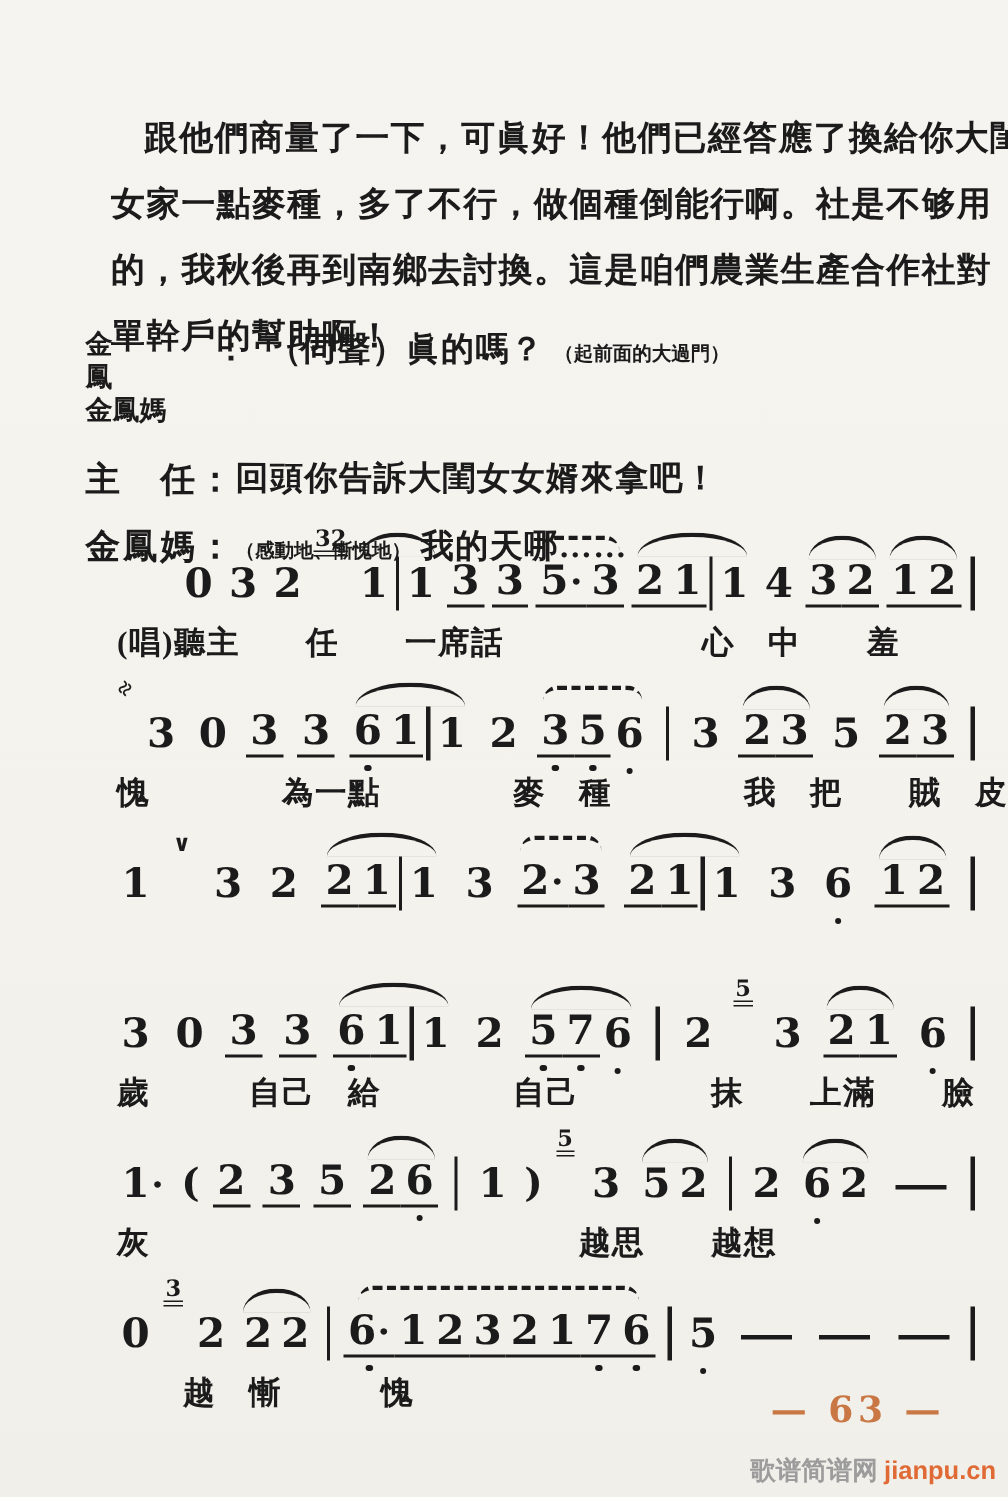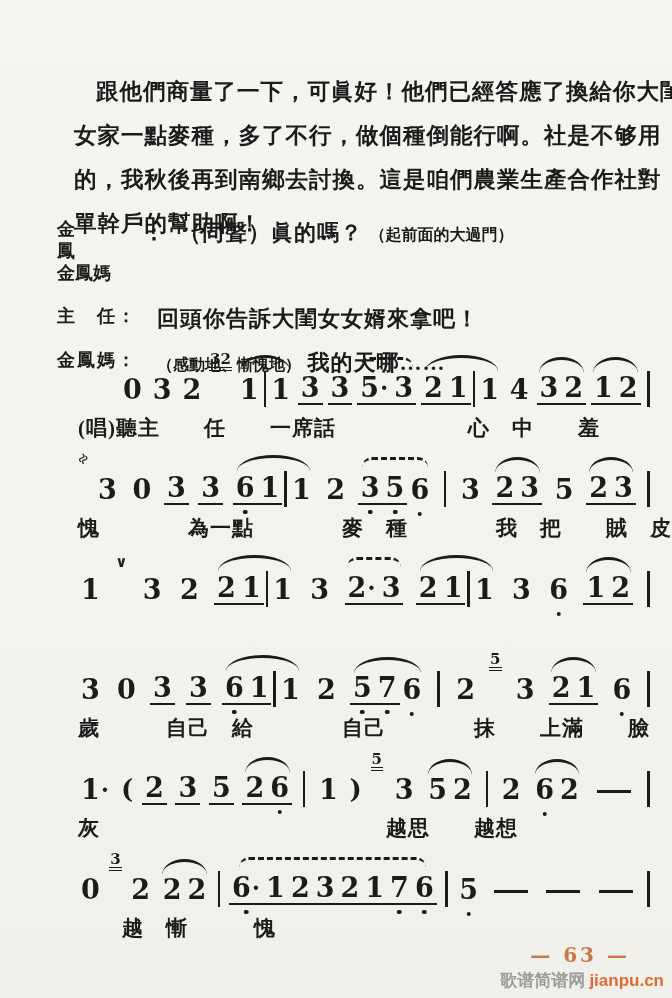--- a/index.html
+++ b/index.html
@@ -13,23 +13,23 @@
   .para{position:absolute;top:70px;left:74px;width:572px;
         font-size:22.5px;font-weight:700;line-height:44px;letter-spacing:1px;}
   .para .pline{white-space:nowrap;}
   .para .pline.first{text-indent:22px;}
   
   .dialogue{position:absolute;top:218px;left:57px;right:18px;}
   .drow{display:flex;align-items:flex-start;margin-bottom:14px;}
   .spk2{display:flex;flex-direction:column;font-size:18px;line-height:22px;font-weight:700;width:86px;}
   .spk2 .s1{letter-spacing:14px;}
   .bigcolon{font-size:22px;font-weight:700;margin-right:14px;}
-  .spk{font-size:18px;font-weight:700;width:100px;letter-spacing:2px;}
+  .spk{font-size:23px;font-weight:700;width:100px;letter-spacing:2px;}
   .dtext{font-size:22px;font-weight:700;letter-spacing:1px;white-space:nowrap;}
-  .dtext .aside{font-size:16px;letter-spacing:0;}
+  .dtext .aside{font-size:13px;letter-spacing:0;}
   .drow2{margin-top:20px;}
   .drow3{margin-top:4px;}
   
   .score{position:absolute;top:349px;left:78px;right:20px;}
   .sline{height:100px;position:relative;}
   .mline{display:flex;justify-content:space-between;align-items:flex-end;height:56px;}
   .sline:nth-child(1) .mline{padding-left:42px;}
   .note{position:relative;padding:0 3px;line-height:30px;display:inline-flex;align-items:flex-end;
         font-family:"DejaVu Serif",serif;font-size:27px;font-weight:700;}
   .note.u1{border-bottom:2.5px solid #1b1b1b;}
@@ -45,21 +45,21 @@
   .bar{width:2.5px;background:#1b1b1b;height:36px;align-self:flex-end;margin:0 2px -2px 2px;}
   .dash{width:34px;height:3.5px;background:#1b1b1b;align-self:flex-end;margin:0 6px 12px 6px;}
   .ptx{font-size:26px;font-weight:700;line-height:32px;align-self:flex-end;font-family:"DejaVu Serif",serif;}
   .grp{display:inline-flex;align-items:flex-end;position:relative;}
   .grp::before{content:"";position:absolute;top:-16px;left:5%;right:5%;height:13px;
                border-top:3px solid #1b1b1b;
                border-radius:50% 50% 0 0 / 100% 100% 0 0;}
   .grp.ad::before{border-top-style:dashed;border-radius:10px 10px 0 0;}
   .lyrics{margin-top:9px;font-size:21px;font-weight:700;letter-spacing:1px;white-space:pre;}
   
-  .pageno{position:absolute;right:42px;bottom:31px;font-size:20px;font-weight:700;
+  .pageno{position:absolute;right:42px;bottom:44px;font-size:24px;font-weight:700;
           letter-spacing:3px;color:#c97845;font-family:"DejaVu Serif",serif;}
   .watermark{position:absolute;right:8px;bottom:6px;font-size:17px;font-weight:700;}
   .watermark .wm-site{color:#9c9c9c;text-align:right;}
   .watermark .wm-url{color:#e06a35;font-family:"Liberation Sans",sans-serif;}
 </style>
 </head>
 <body>
 
 <div class="page">
 

